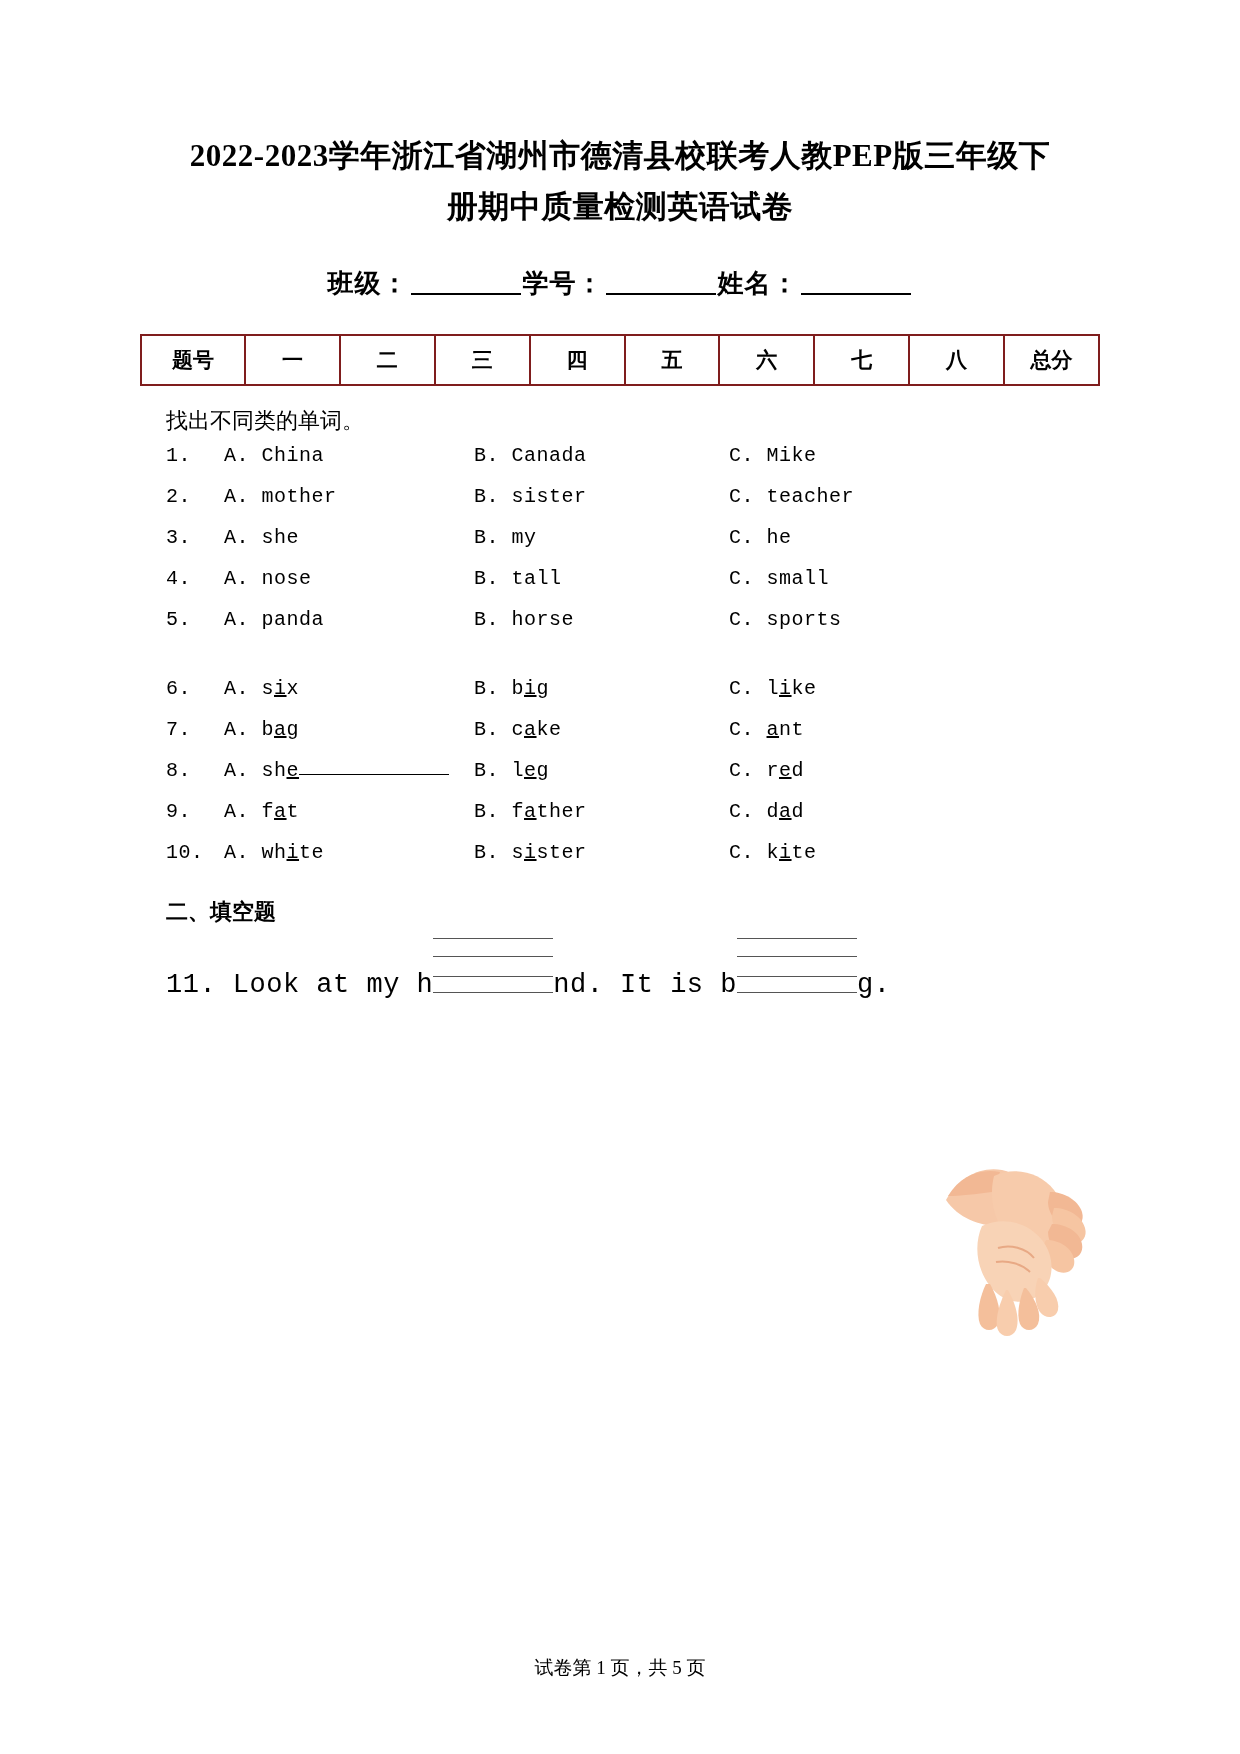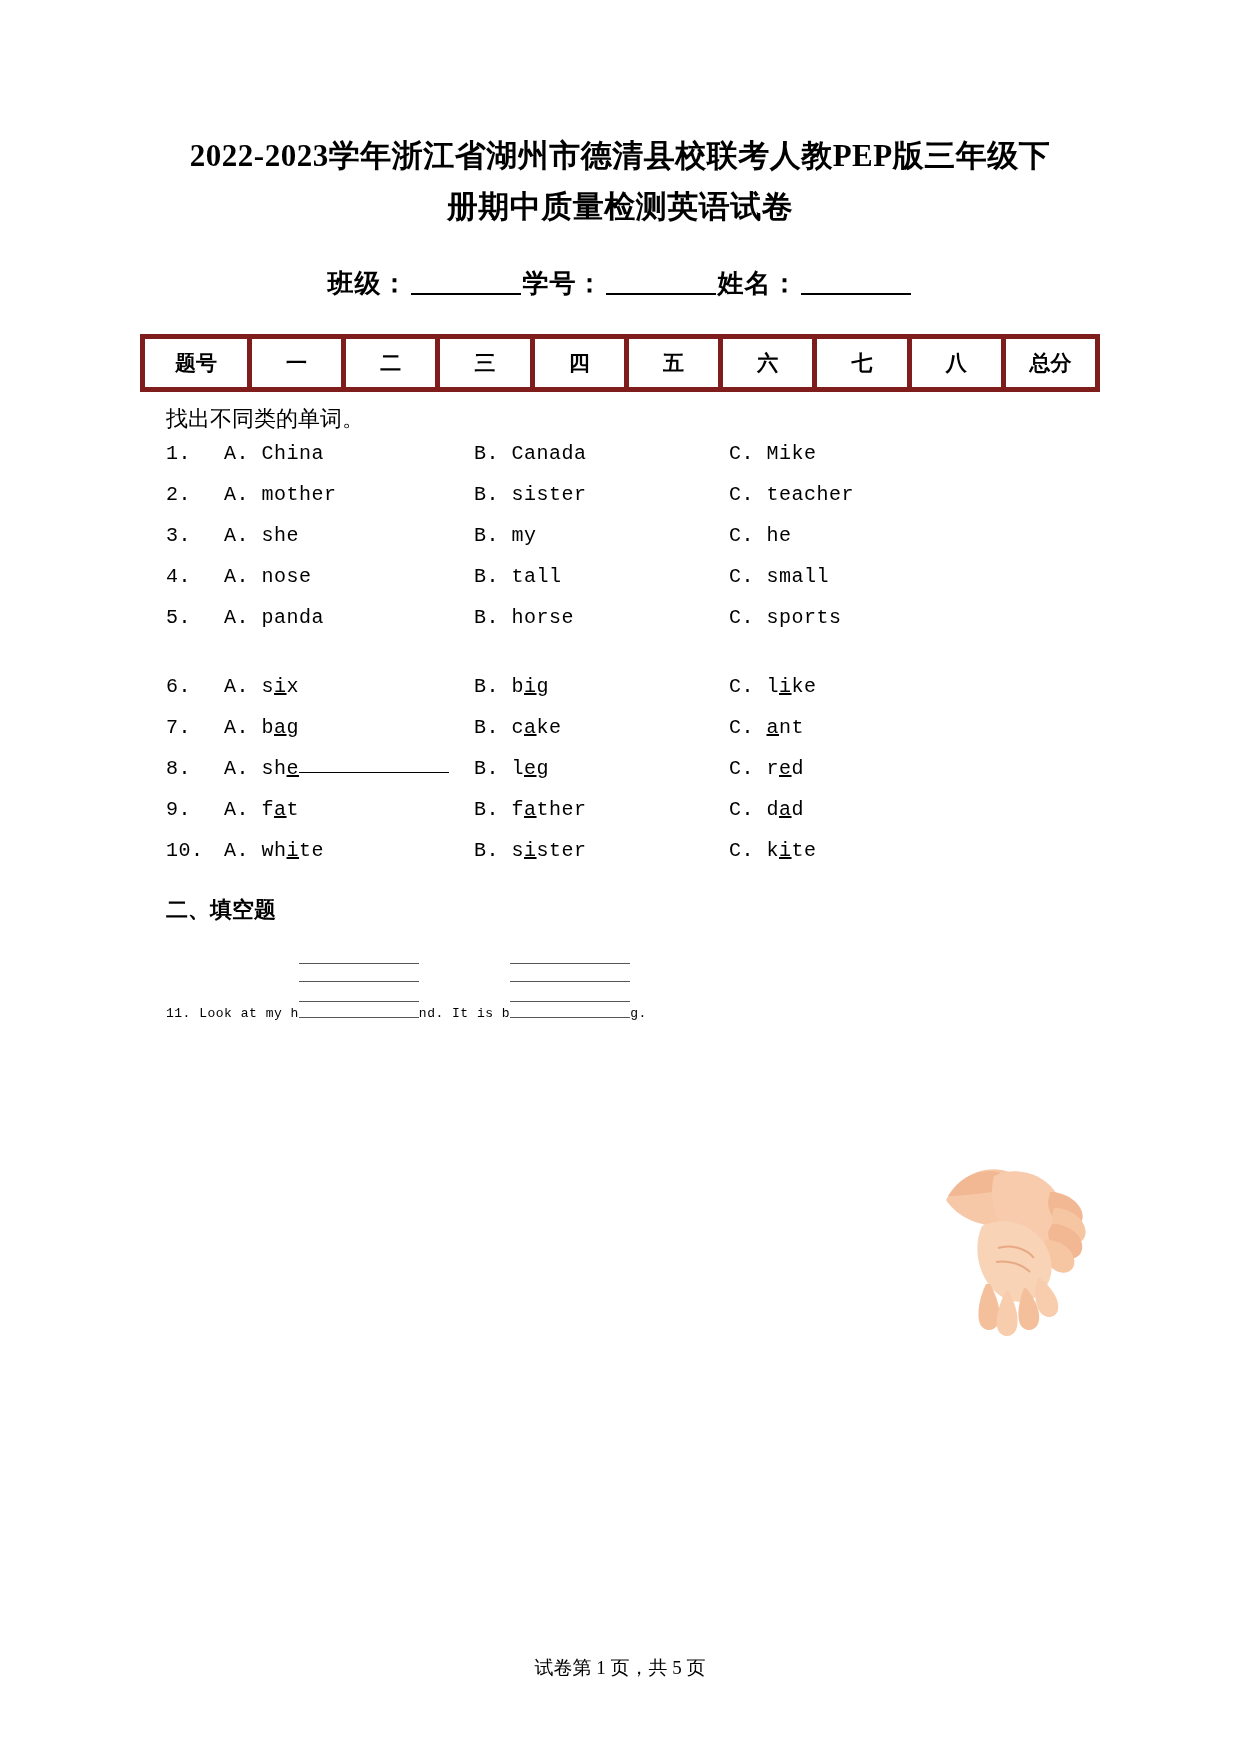--- a/index.html
+++ b/index.html
@@ -55,21 +55,21 @@
     vertical-align: -3px;
   }
   
   table.score-table {
     border-collapse: collapse;
     width: 960px;
     margin: 8px auto 0 auto;
     table-layout: fixed;
   }
   table.score-table td {
-    border: 5px solid #7f1d1d;
+    border: 2px solid #7f1d1d;
     height: 46px;
     text-align: center;
     vertical-align: middle;
     font-size: 21px;
     font-weight: 700;
     font-family: "Liberation Serif", serif;
   }
   table.score-table tr.row-blank td {
     height: 52px;
   }
@@ -77,21 +77,21 @@
   
   .section-head {
     font-size: 22px;
     font-weight: 700;
     margin-top: 34px;
     margin-bottom: 2px;
     padding-left: 38px;
   }
   .section-sub {
     font-size: 22px;
-    margin-top: 12px;
+    margin-top: 20px;
     margin-bottom: 10px;
     padding-left: 38px;
   }
   .q-list {
     padding-left: 38px;
   }
   .q-row {
     display: flex;
     font-family: "Liberation Mono", monospace;
     font-size: 20px;
@@ -116,23 +116,23 @@
   .long-underline {
     display: inline-block;
     border-bottom: 1px solid #000;
     width: 150px;
     vertical-align: 1px;
   }
   
   .fill-wrap {
     position: relative;
     padding-left: 38px;
-    margin-top: 74px;
+    margin-top: 43px;
     font-family: "Liberation Mono", monospace;
-    font-size: 13px;
+    font-size: 27px;
     letter-spacing: 0.5px;
   }
   .write-lines {
     display: inline-block;
     position: relative;
     width: 120px;
     height: 20px;
     vertical-align: -2px;
   }
   .write-lines::before,

